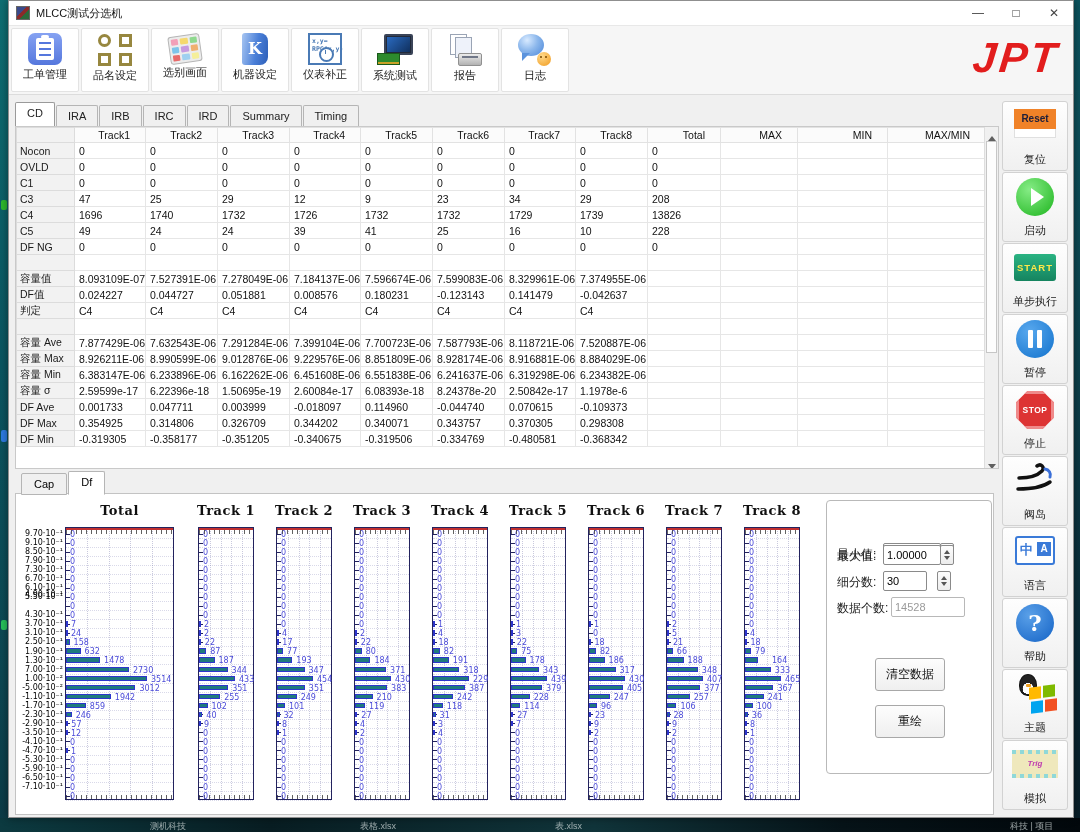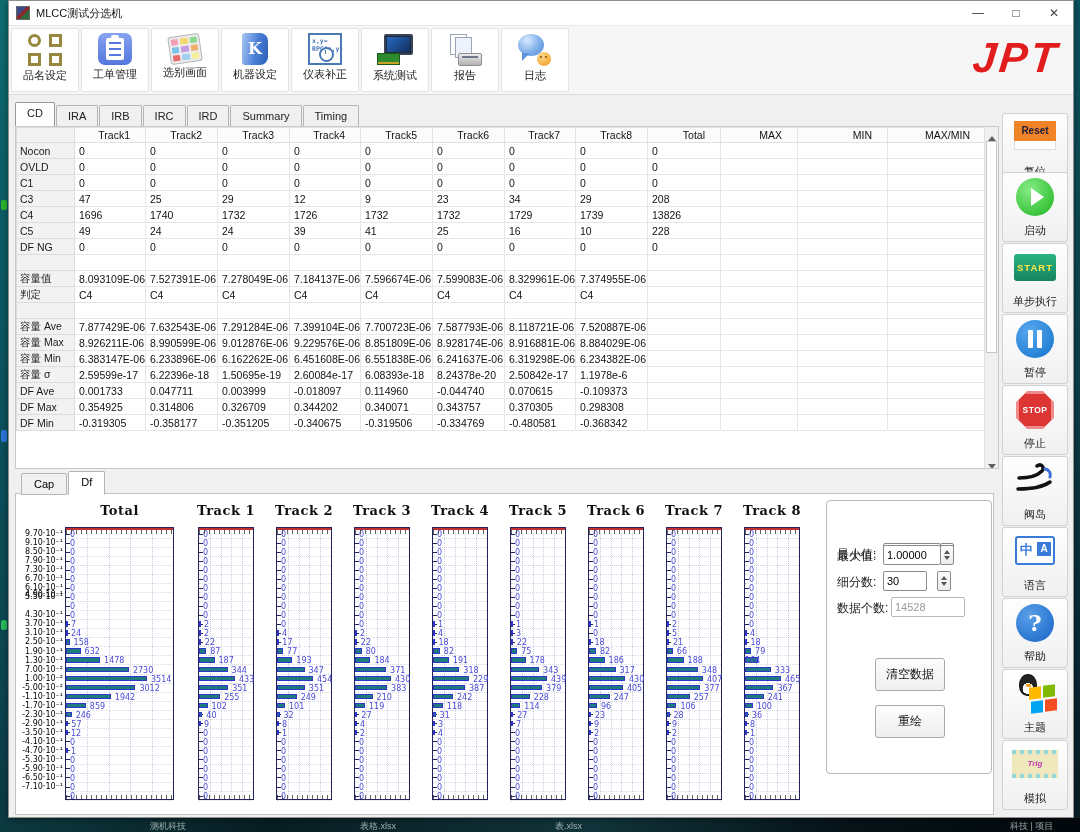--- a/index.html
+++ b/index.html
@@ -171,37 +171,37 @@
     <div class="winctl">
       <span>—</span>
       <span>□</span>
       <span>✕</span>
     </div>
   </div>
 
   <div class="toolbar">
     <div class="tb-row" id="toolbarRow">
         <div class="tb-btn">
-          <div class="ic-shapes">
-            <i class="c"></i>
-            <i class="s1"></i>
-            <i class="s2"></i>
-            <i class="s3"></i>
-          </div>
-          <div class="tb-label">品名设定</div>
-        </div>
-        <div class="tb-btn">
           <div class="ic-clip">
             <div class="pp">
               <i></i>
               <i></i>
               <i></i>
             </div>
           </div>
           <div class="tb-label">工单管理</div>
+        </div>
+        <div class="tb-btn">
+          <div class="ic-shapes">
+            <i class="c"></i>
+            <i class="s1"></i>
+            <i class="s2"></i>
+            <i class="s3"></i>
+          </div>
+          <div class="tb-label">品名设定</div>
         </div>
         <div class="tb-btn">
           <div class="ic-pal">
             <i style="background:#f2a0b8"></i>
             <i style="background:#f5d96e"></i>
             <i style="background:#8fd98f"></i>
             <i style="background:#7ec4ea"></i>
             <i style="background:#c79be0"></i>
             <i style="background:#f0b070"></i>
             <i style="background:#e86a6a"></i>
@@ -408,28 +408,43 @@
             <td></td>
             <td></td>
             <td></td>
             <td></td>
             <td></td>
             <td></td>
             <td></td>
           </tr>
           <tr>
             <td class="rl">容量值</td>
-            <td>8.093109E-06</td>
+            <td>8.093109E-07</td>
             <td>7.527391E-06</td>
             <td>7.278049E-06</td>
             <td>7.184137E-06</td>
             <td>7.596674E-06</td>
             <td>7.599083E-06</td>
             <td>8.329961E-06</td>
             <td>7.374955E-06</td>
+            <td></td>
+            <td></td>
+            <td></td>
+            <td></td>
+          </tr>
+          <tr>
+            <td class="rl">DF值</td>
+            <td>0.024227</td>
+            <td>0.044727</td>
+            <td>0.051881</td>
+            <td>0.008576</td>
+            <td>0.180231</td>
+            <td>-0.123143</td>
+            <td>0.141479</td>
+            <td>-0.042637</td>
             <td></td>
             <td></td>
             <td></td>
             <td></td>
           </tr>
           <tr>
             <td class="rl">判定</td>
             <td>C4</td>
             <td>C4</td>
             <td>C4</td>
@@ -1793,21 +1808,21 @@
           <span class="blabel" style="left:5.4px;top:0.0px">18</span>
         </div>
         <div class="bin" style="top:119.43px;height:9.03px;width:54px">
           <span class="tick"></span>
           <div class="bar" style="width:6.1px"></div>
           <span class="blabel" style="left:10.1px;top:0.0px">79</span>
         </div>
         <div class="bin" style="top:128.47px;height:9.03px;width:54px">
           <span class="tick"></span>
           <div class="bar" style="width:12.7px"></div>
-          <span class="blabel" style="left:0;top:0.0px">164</span>
+          <span class="blabel" style="left:27px;top:0.0px">164</span>
         </div>
         <div class="bin" style="top:137.50px;height:9.03px;width:54px">
           <span class="tick"></span>
           <div class="bar" style="width:25.8px"></div>
           <span class="blabel" style="left:29.8px;top:0.0px">333</span>
         </div>
         <div class="bin" style="top:146.53px;height:9.03px;width:54px">
           <span class="tick"></span>
           <div class="bar" style="width:36.0px"></div>
           <span class="blabel" style="left:40.0px;top:0.0px">465</span>
@@ -1899,21 +1914,21 @@
         <div class="set-row" style="top:96px;right:0;left:0;">
           <label>数据个数:</label>
           <div class="num-input ro" style="left:64px;width:74px;">14528</div>
         </div>
         <div class="set-btn" style="top:157px;">清空数据</div>
         <div class="set-btn" style="top:204px;">重绘</div>
       </div>
     </div>
 
   <div class="sidebar" id="sideBar">
-      <div class="side-btn" style="top: 12px;">
+      <div class="side-btn" style="top: 0px;">
         <div class="ic-reset">
           <div class="badge">Reset</div>
           <div class="base"></div>
         </div>
         <div class="side-label">复位</div>
       </div>
       <div class="side-btn" style="top: 71px;">
         <div class="ic-play"></div>
         <div class="side-label">启动</div>
       </div>

